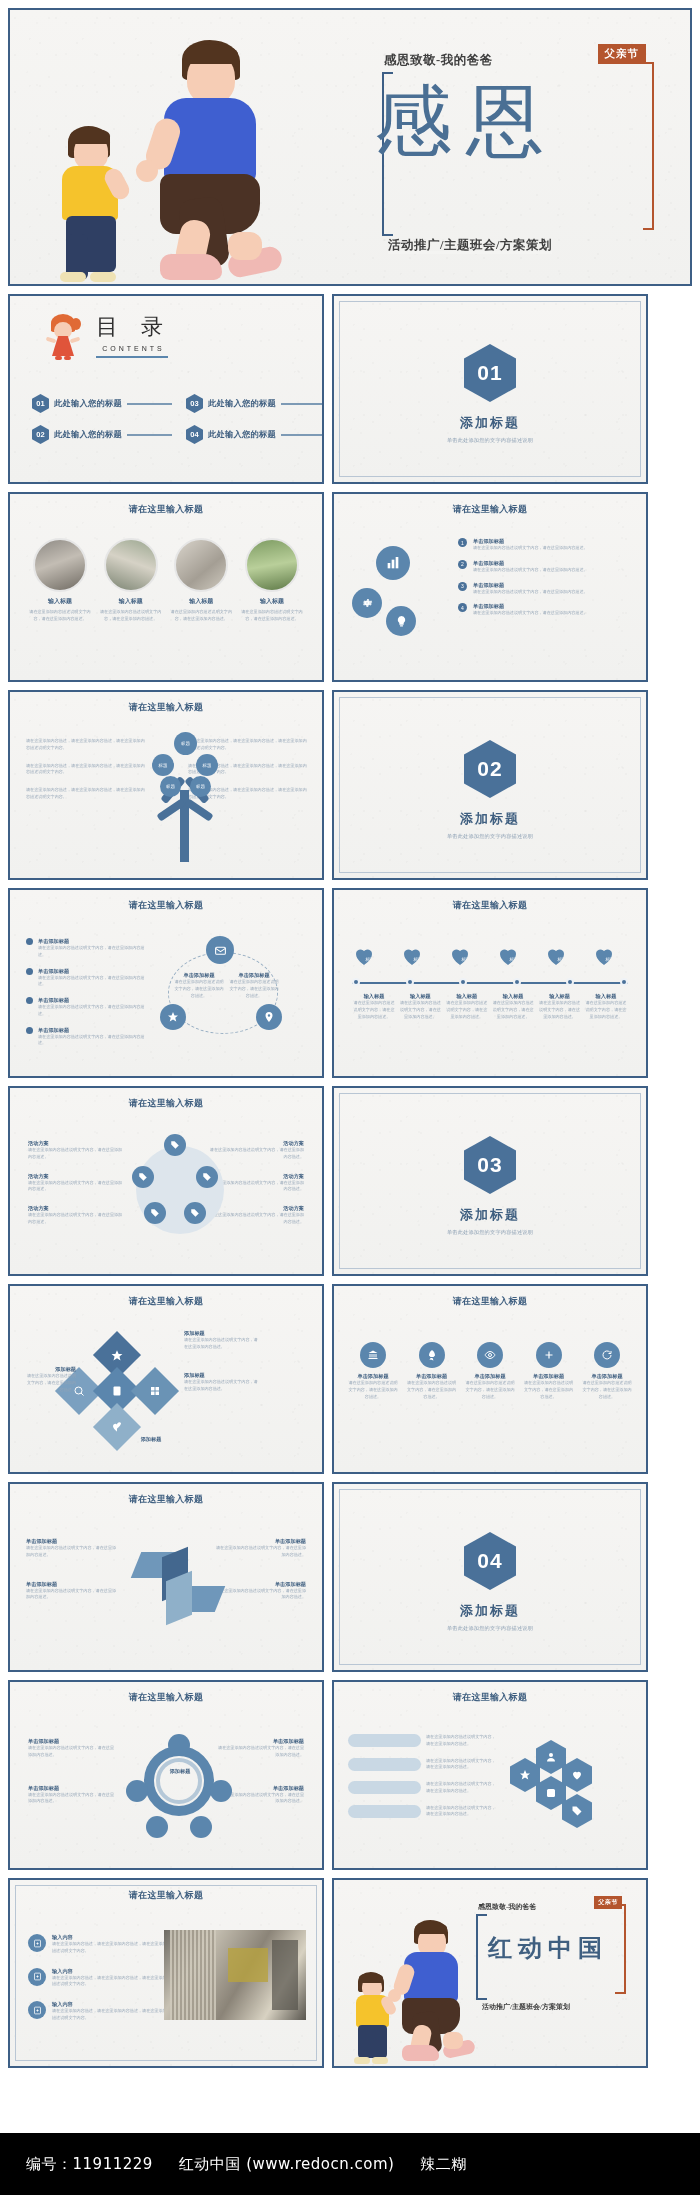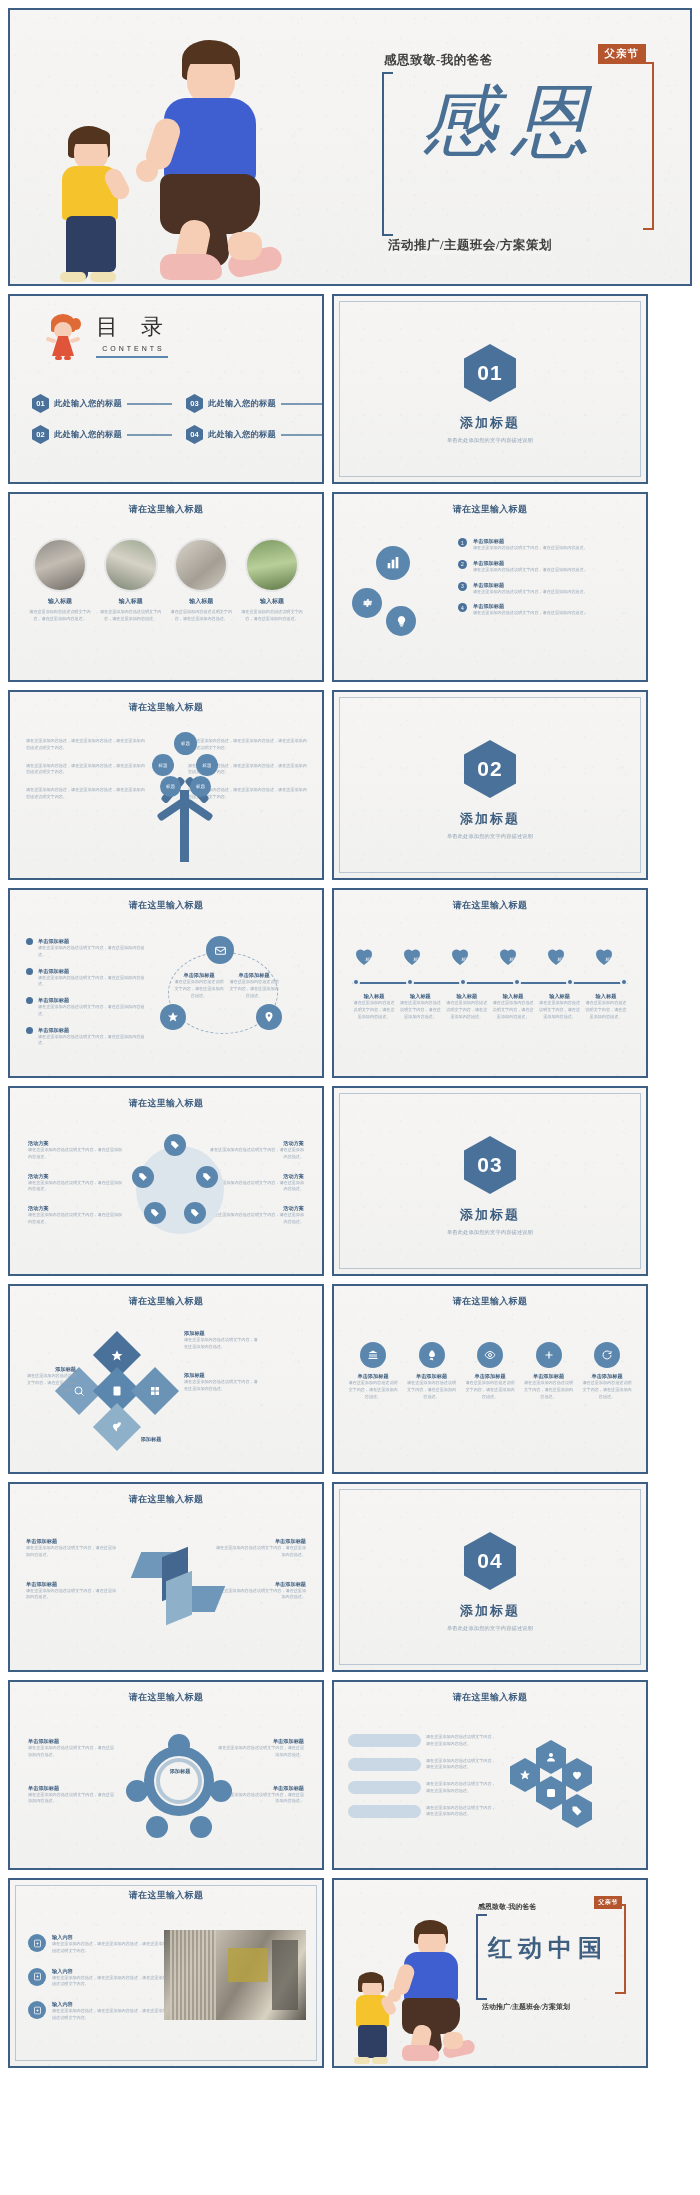--- a/index.html
+++ b/index.html
@@ -38,23 +38,23 @@
   .t-frame:before{ content:""; position:absolute; left:0; top:0; width:9px; height:100%;
       border-left:2px solid #3d5f86; border-top:2px solid #3d5f86; border-bottom:2px solid #3d5f86;}
   .t-frame:after{ content:""; position:absolute; right:0; top:-10px; width:9px; height:calc(100% + 4px);
       border-right:2px solid #b4552e; border-top:2px solid #b4552e; border-bottom:2px solid #b4552e;}
   .t-sub1{ position:absolute; top:8px; left:10px; font-size:12.5px; letter-spacing:.5px;
       font-weight:700; color:#3f3f3f; font-family:"Liberation Serif","DejaVu Serif",serif; z-index:3;
       background:linear-gradient(transparent 78%, #f4f4f2 78%); }
   .t-badge{ position:absolute; top:0px; right:18px; background:#b4552e; color:#fff;
       font-size:10.5px; font-weight:700; padding:3px 7px; letter-spacing:1px; z-index:4;
       font-family:"Liberation Serif","DejaVu Serif",serif;}
-  .t-main{ position:absolute; top:38px; left:0; right:14px; text-align:center;
+  .t-main{ position:absolute; top:38px; left:0; right:14px; text-align:left;
       font-size:78px; line-height:1; letter-spacing:14px; color:#4a6f94; font-weight:400;
-      font-family:"DejaVu Sans",sans-serif;font-style:italic; }
+      font-family:"DejaVu Sans",sans-serif; }
   .t-sub2{ position:absolute; bottom:0px; left:14px; font-size:12.5px; font-weight:700;
       color:#3f3f3f; letter-spacing:.5px; font-family:"Liberation Serif","DejaVu Serif",serif;
       background:linear-gradient(transparent 80%, #f4f4f2 80%); }
 
   
   .man-head{position:absolute;width:46px;height:50px;border-radius:48% 48% 42% 42%;background:#f6cdb5;}
   .hair{position:absolute;background:#52341f;}
   .shirt{position:absolute;background:#3f5fd0;}
   .shorts{position:absolute;background:#4b3225;}
   .skin{position:absolute;background:#f6cdb5;}
@@ -866,14 +866,19 @@
                     padding:2px 4px;letter-spacing:.6px;z-index:4;font-family:'Liberation Serif','DejaVu Serif',serif;">父亲节</div>
         <div class="thank-main" style="position:absolute;top:34px;left:0;right:8px;text-align:center;">红动中国</div>
         <div style="position:absolute;bottom:-2px;left:10px;font-size:7px;font-weight:700;color:#3f3f3f;
                     font-family:'Liberation Serif','DejaVu Serif',serif;">活动推广/主题班会/方案策划</div>
       </div>
     </div>
   </div>
 
  </div>
 
+ <div id="footer">
+   <span class="ftxt">编号：11911229</span>
+   <span class="ftxt">红动中国 (www.redocn.com)</span>
+   <span class="ftxt">辣二糊</span>
+ </div>
 
 </div>
 
 </body></html>

